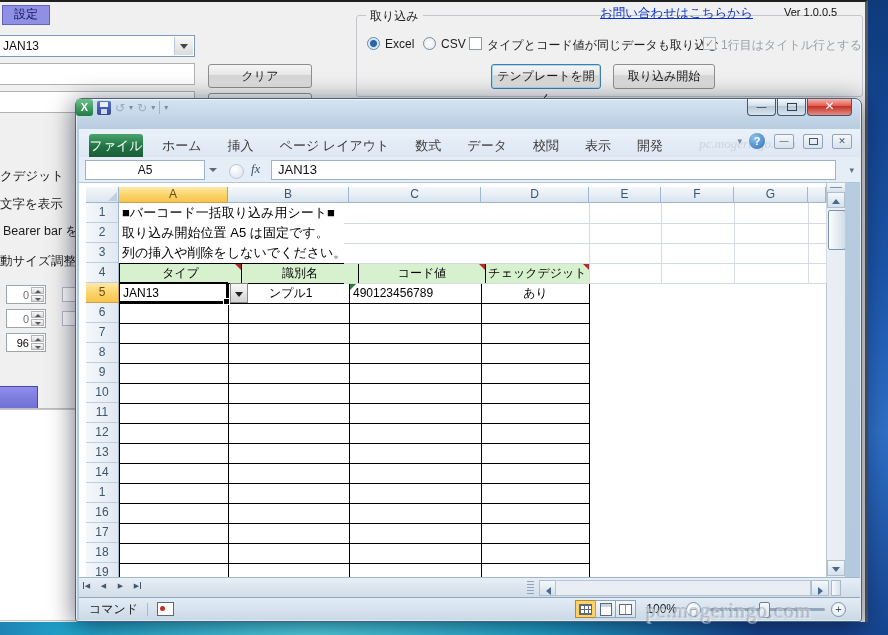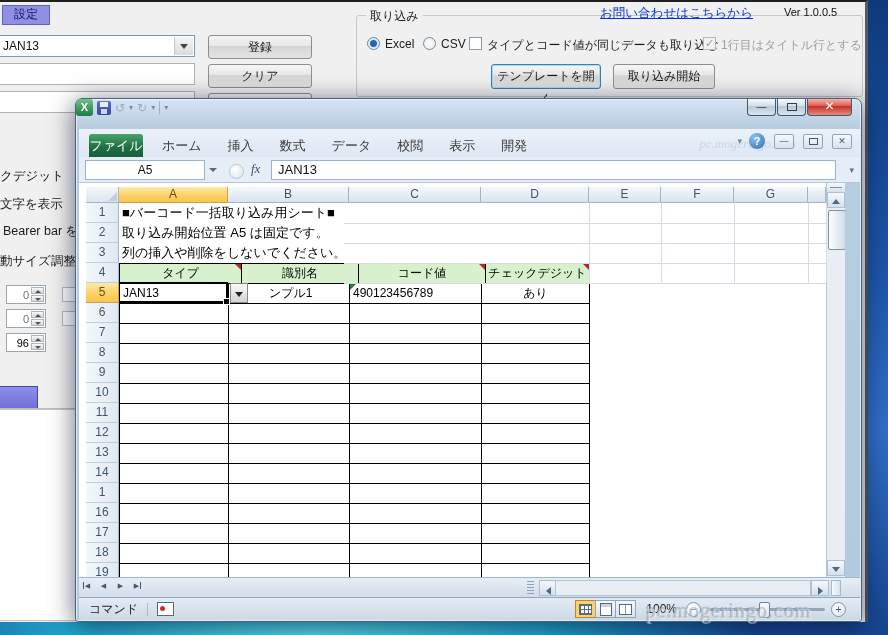--- a/index.html
+++ b/index.html
@@ -186,21 +186,20 @@
 
   <div class="abs combo">
     <span class="cval">JAN13</span>
     <span class="carr">
         <i></i>
       </span>
   </div>
   <div class="abs tinput" style="top:61px"></div>
   <div class="abs tinput" style="top:89px"></div>
 
-  <div class="abs btn7 b-reg">登録</div>
   <div class="abs btn7 b-clr">クリア</div>
   <div class="abs btn7 b-cpy">クリップボードへコピー</div>
 
   <div class="abs grp">
     <span class="legend">取り込み</span>
     <span class="abs radio on" style="left:10px;top:21px"></span>
     <span class="abs rdlbl" style="left:28px;top:21px">Excel</span>
     <span class="abs radio" style="left:66px;top:21px"></span>
     <span class="abs rdlbl" style="left:84px;top:21px">CSV</span>
     <span class="abs chk" style="left:112px;top:21px"></span>
@@ -280,20 +279,21 @@
       <span class="wbtn wmax"><i></i></span>
       <span class="wbtn wclose">✕</span>
     </div>
   </div>
 
   <div class="abs xribbon">
     <div class="abs filetab">ファイル</div>
     <div class="abs rtabs" id="rtabs">
         <div class="rtab">ホーム</div>
         <div class="rtab">挿入</div>
+        <div class="rtab">ページ レイアウト</div>
         <div class="rtab">数式</div>
         <div class="rtab">データ</div>
         <div class="rtab">校閲</div>
         <div class="rtab">表示</div>
         <div class="rtab">開発</div>
       </div>
     <span class="abs ghost">pc.mogeringo.com</span>
     <div class="abs ribright">
       <span class="chev">▾</span>
       <span class="helpic">?</span>

